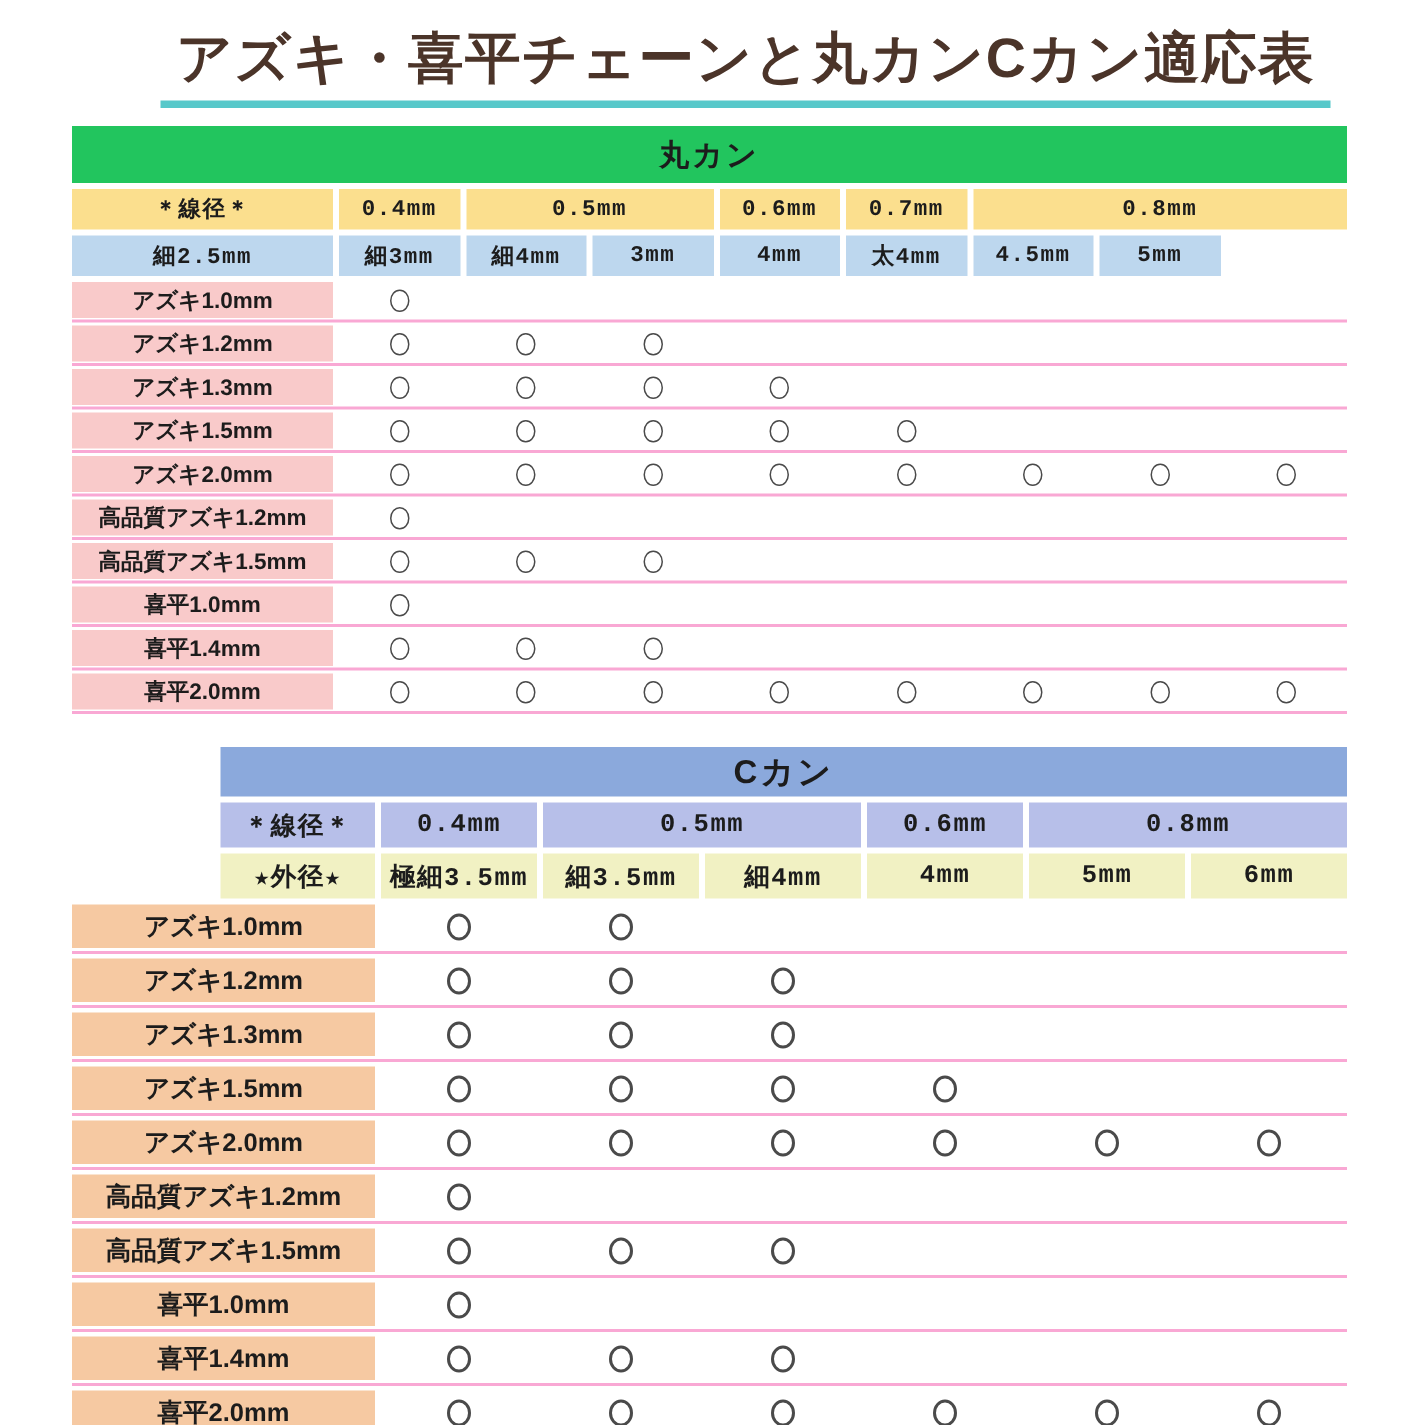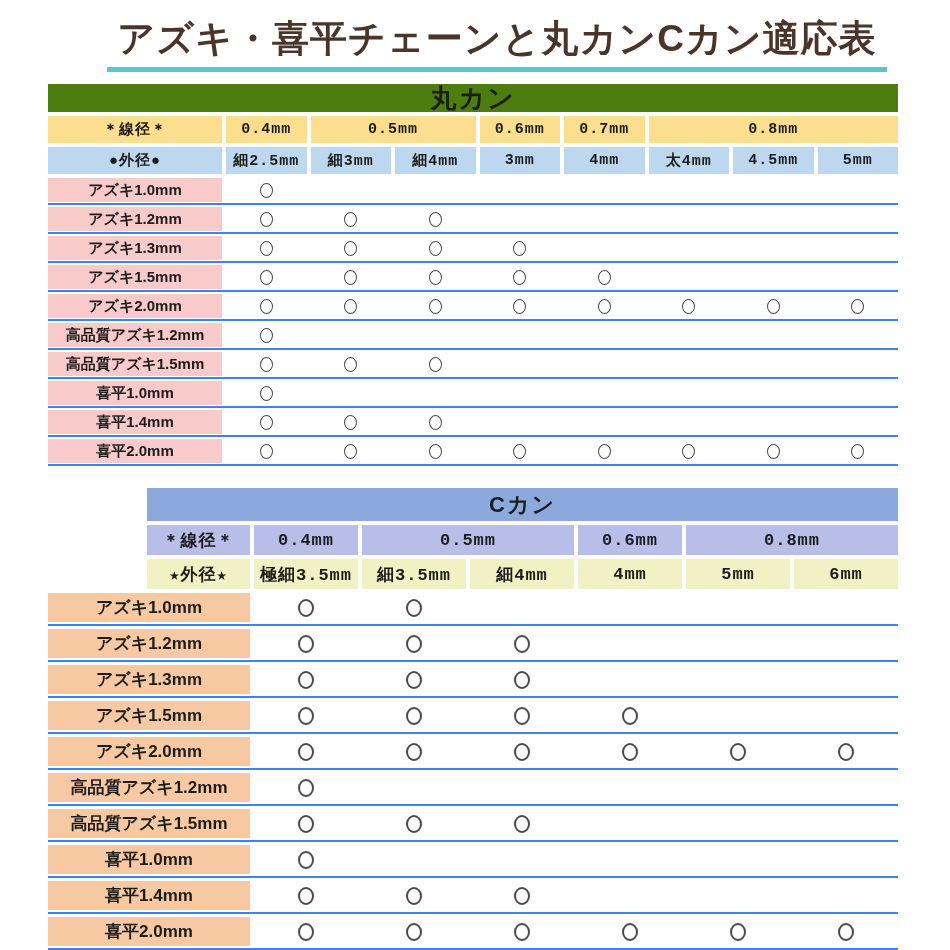--- a/index.html
+++ b/index.html
@@ -24,32 +24,32 @@
   .ctable { width:850px; margin-left:48px; }
   #maru-table { margin-top:12px; }
   #c-table  { margin-top:22px; }
 
   .grid { display:grid; column-gap:4px; }
   .maru .grid { grid-template-columns:174px repeat(8,1fr); }
   .ckan .grid { grid-template-columns:95px 103px repeat(6,1fr); }
 
   .hdr-row, .head-row { margin-bottom:4px; }
   .tbar { display:flex; align-items:center; justify-content:center; letter-spacing:2px; }
-  .maru .tbar { height:28px; background:#4d7c0f; font-size:26px; }
+  .maru .tbar { height:38px; background:#22c55e; font-size:20px; }
   .ckan .tbar { height:33px; background:#8ba9dc; font-size:22px; }
 
   .hcell { display:flex; align-items:center; justify-content:center; letter-spacing:1px; white-space:nowrap;font-family:Liberation Mono, monospace; }
   .maru .hcell { height:27px; font-size:15px; }
   .ckan .hcell { height:30px; font-size:17px; }
   .maru .senkei { background:#fbdf8e; }
   .maru .gaikei { background:#bdd7ee; }
   .ckan .senkei { background:#b7bfe9; }
   .ckan .gaikei { background:#f1f1c3; }
 
-  .drow { border-bottom:2px solid #3b82f6; }
+  .drow { border-bottom:2px solid #f9a8d4; }
   .maru .drow { padding-bottom:1px; margin-bottom:2px; }
   .ckan .drow { padding-bottom:2px; margin-bottom:3px; }
 
   .rlabel { display:flex; align-items:center; justify-content:center; white-space:nowrap; }
   .maru .rlabel { background:#f9caca; height:24px; font-size:15px; }
   .ckan .rlabel { background:#f6c9a2; height:29px; font-size:17px; }
 
   .dcell { display:flex; align-items:center; justify-content:center; }
   .circ { border:2px solid #4a4a4a; border-radius:50%; background:transparent; }
   .maru .circ { width:13px; height:15px; border-width:1.5px; }
@@ -68,21 +68,20 @@
       </div>
       <div class="grid head-row">
         <div class="hcell senkei" style="grid-column: 1;">＊線径＊</div>
         <div class="hcell senkei" style="grid-column: span 1;">0.4mm</div>
         <div class="hcell senkei" style="grid-column: span 2;">0.5mm</div>
         <div class="hcell senkei" style="grid-column: span 1;">0.6mm</div>
         <div class="hcell senkei" style="grid-column: span 1;">0.7mm</div>
         <div class="hcell senkei" style="grid-column: span 3;">0.8mm</div>
       </div>
       <div class="grid head-row">
-        <div class="hcell gaikei" style="grid-column: 1;">●外径●</div>
         <div class="hcell gaikei">細2.5mm</div>
         <div class="hcell gaikei">細3mm</div>
         <div class="hcell gaikei">細4mm</div>
         <div class="hcell gaikei">3mm</div>
         <div class="hcell gaikei">4mm</div>
         <div class="hcell gaikei">太4mm</div>
         <div class="hcell gaikei">4.5mm</div>
         <div class="hcell gaikei">5mm</div>
       </div>
       <div class="grid drow">

